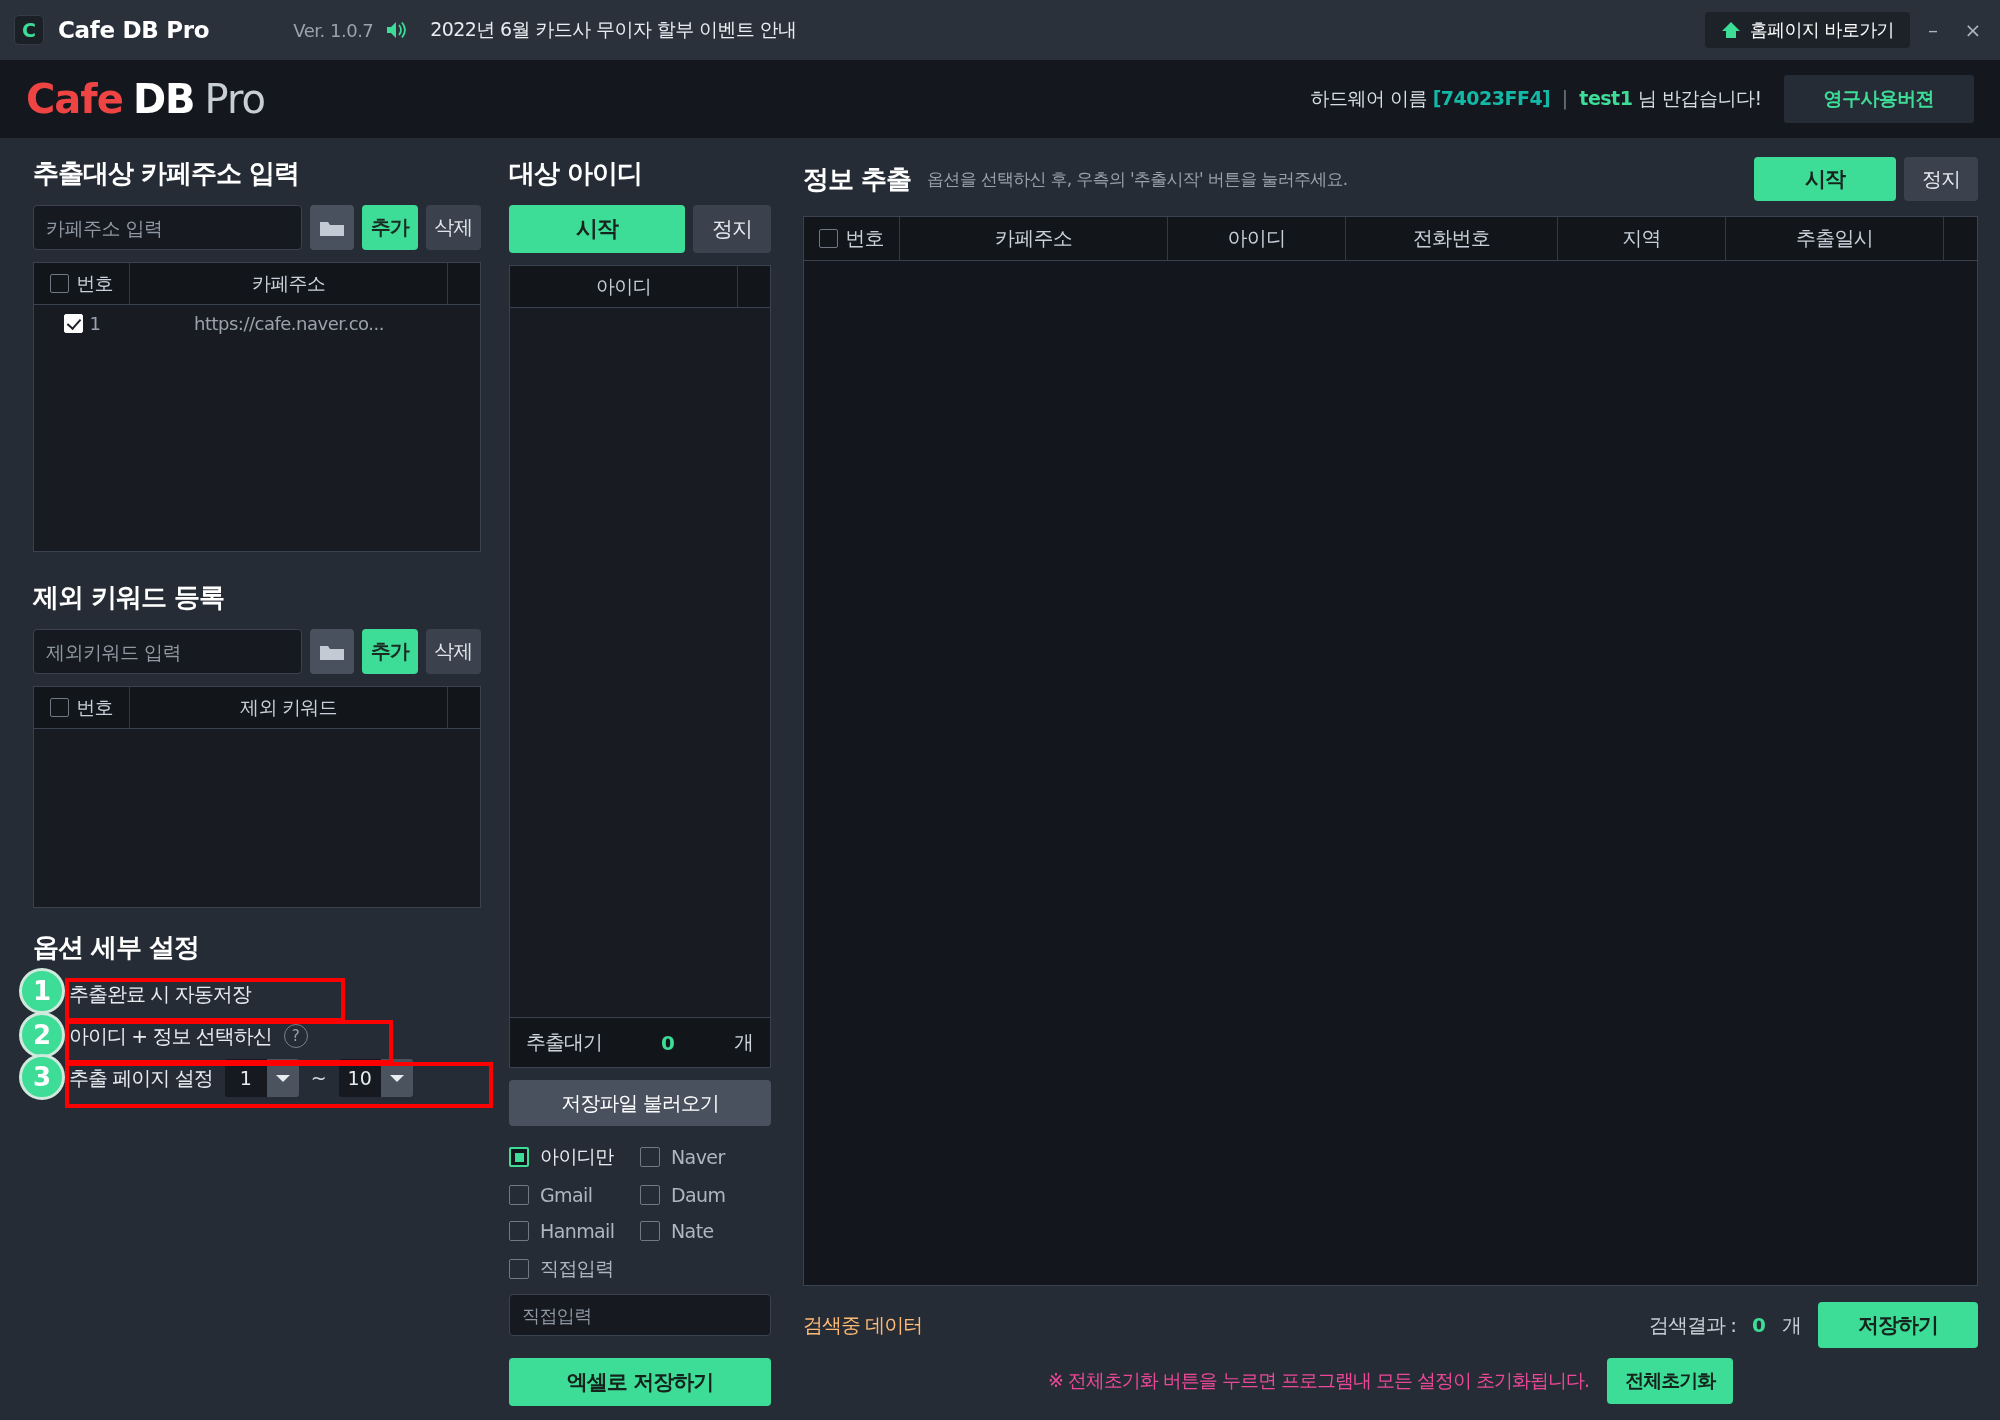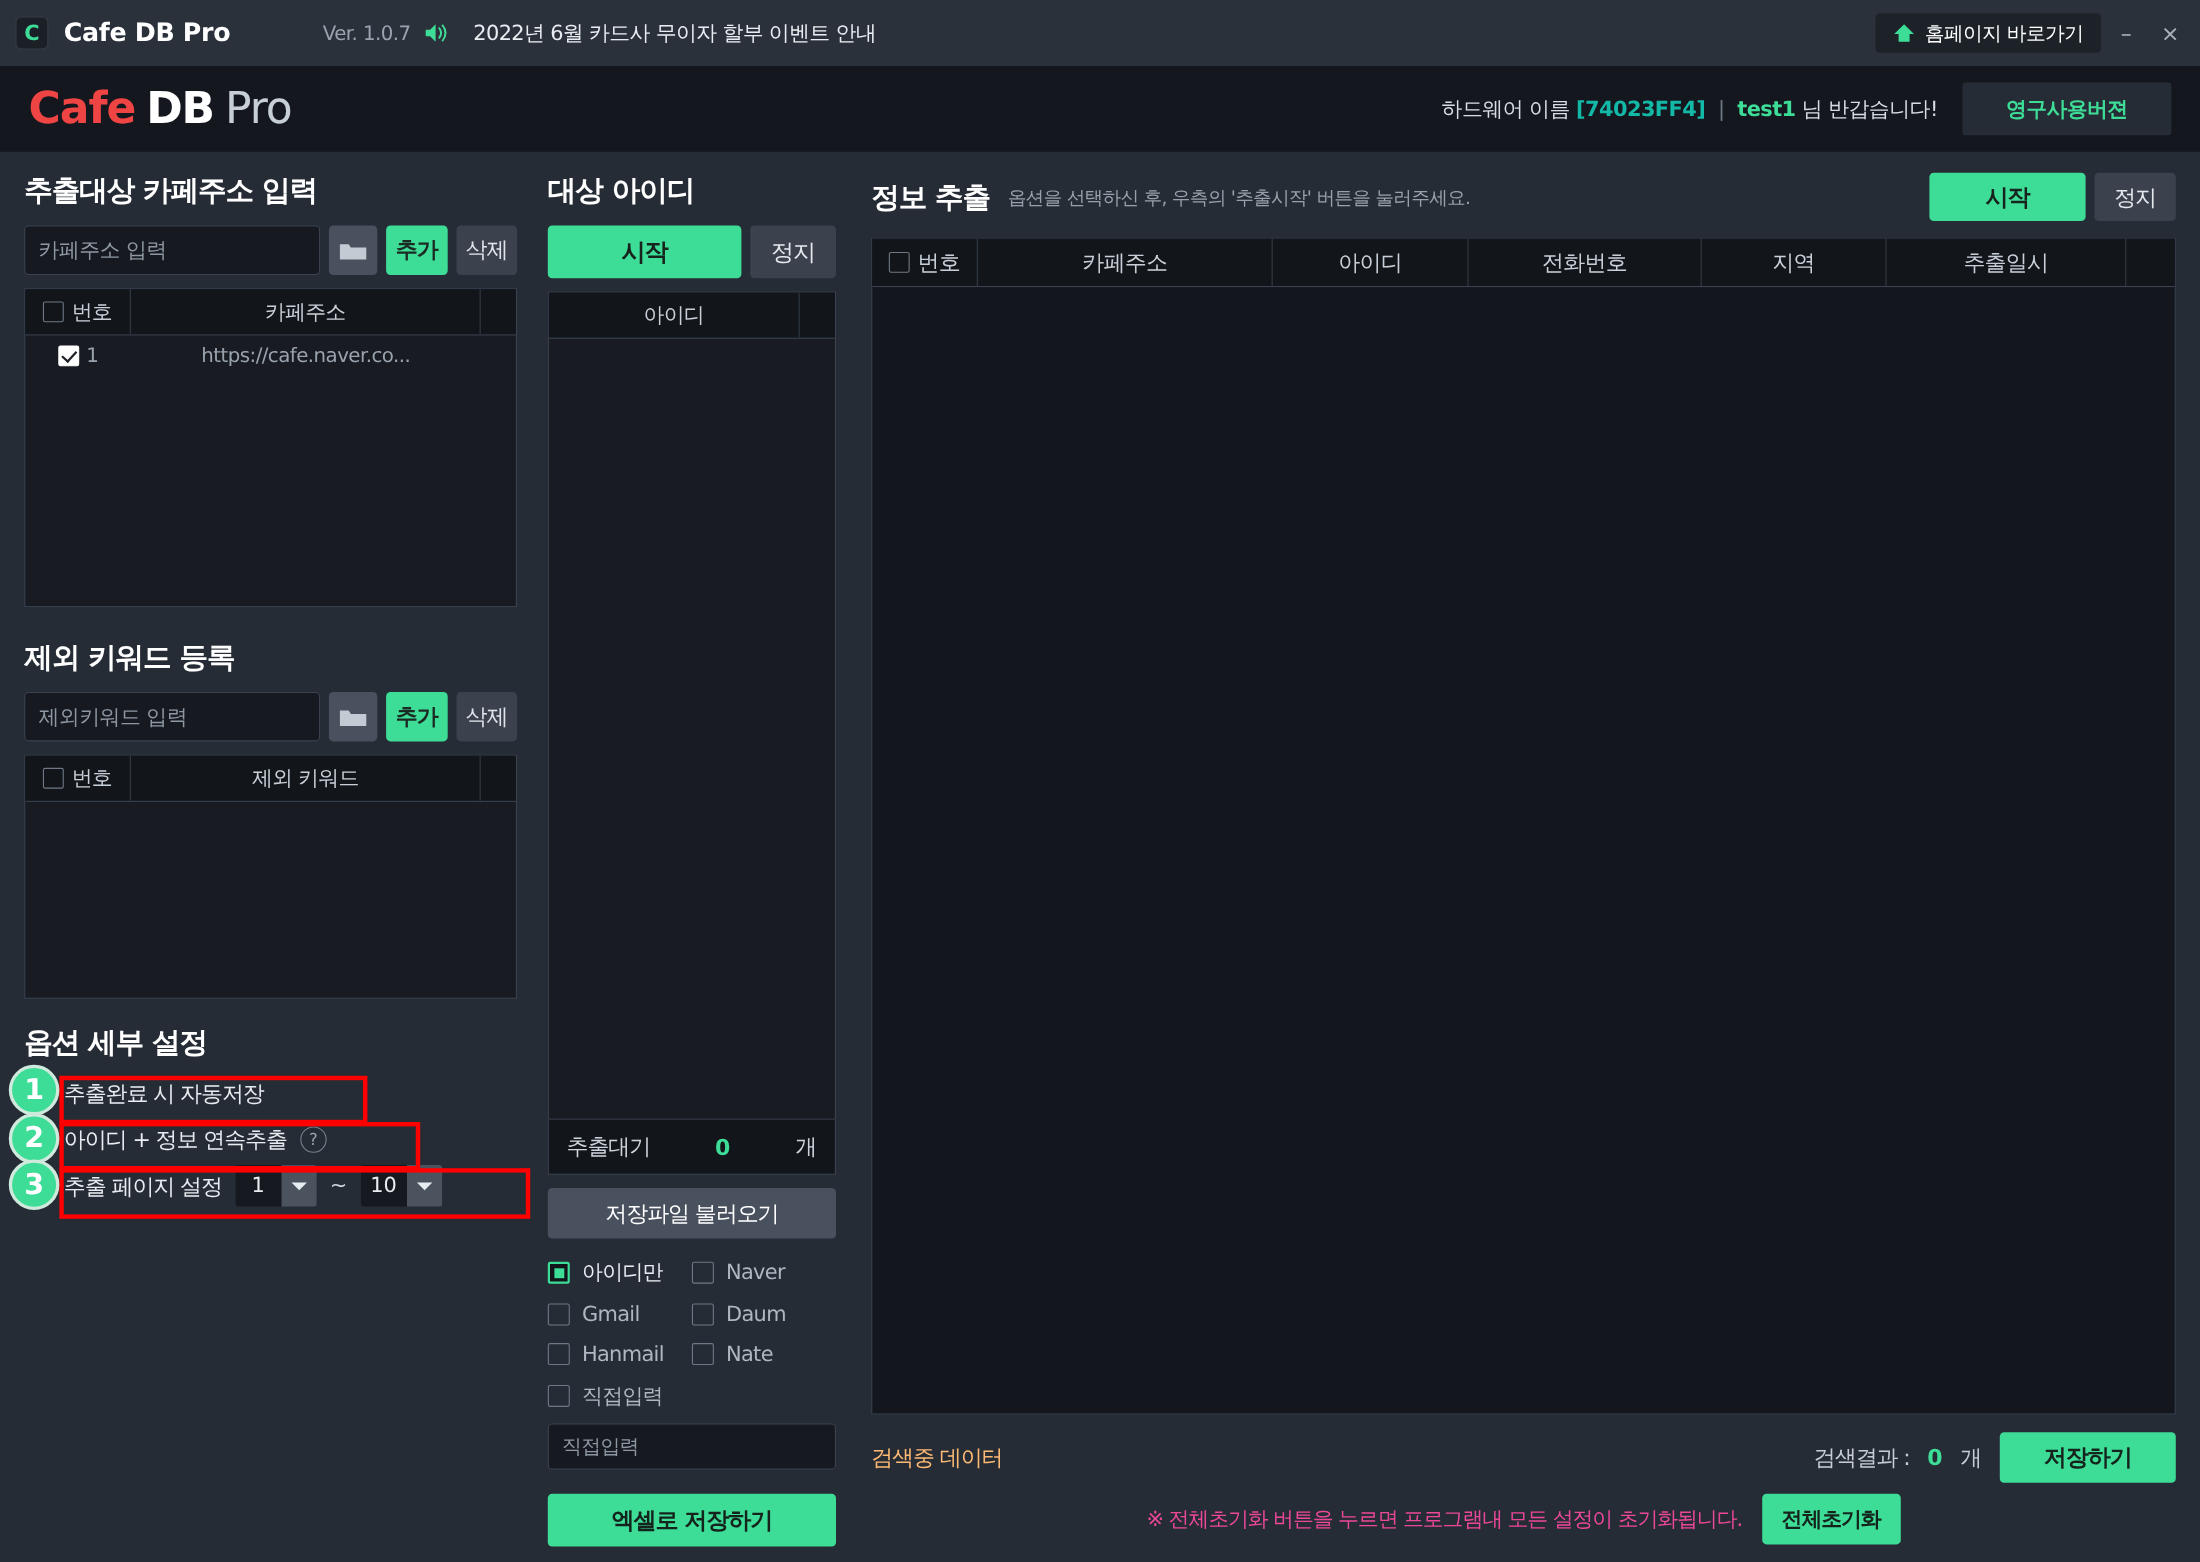--- a/index.html
+++ b/index.html
@@ -96,21 +96,21 @@
 
   
   .body-wrap {
     flex: 1; display: flex;
     padding: 18px 22px 14px 22px;
     gap: 0;
     background: #262c35;
   }
 
   
-  .col-left { width: 448px; flex: 0 0 448px; position: relative; }
+  .col-left { width: 448px; flex: 0 0 448px; position: relative; margin-left: 11px; }
   .section-title {
     color: #ffffff; font-size: 26px; font-weight: bold;
     letter-spacing: -1px; margin-bottom: 14px;
   }
   .input-row { display: flex; gap: 8px; margin-bottom: 12px; }
   .txt-input {
     flex: 1; height: 45px;
     background: #161a20; border: 1px solid #3a4插; border: 1px solid #3a4250;
     border-radius: 4px;
     color: #8e97a2; font-size: 19px;
@@ -480,21 +480,21 @@
       <div class="options">
         <div class="section-title" style="margin-bottom:8px">옵션 세부 설정</div>
 
         <div class="opt-row" style="margin-top:4px">
           <span class="chk-green"></span>
           <span class="opt-label">추출완료 시 자동저장</span>
         </div>
 
         <div class="opt-row">
           <span class="chk-green"></span>
-          <span class="opt-label">아이디 + 정보 연속추출</span>
+          <span class="opt-label">아이디 + 정보 선택하신</span>
           <span class="help-icon">?</span>
         </div>
 
         <div class="opt-row">
           <span class="chk-green"></span>
           <span class="opt-label">추출 페이지 설정</span>
           <div class="spinner">
             <div class="spin-val">1</div>
             <div class="spin-arrow">
               <svg width="16" height="10" viewBox="0 0 16 10">

